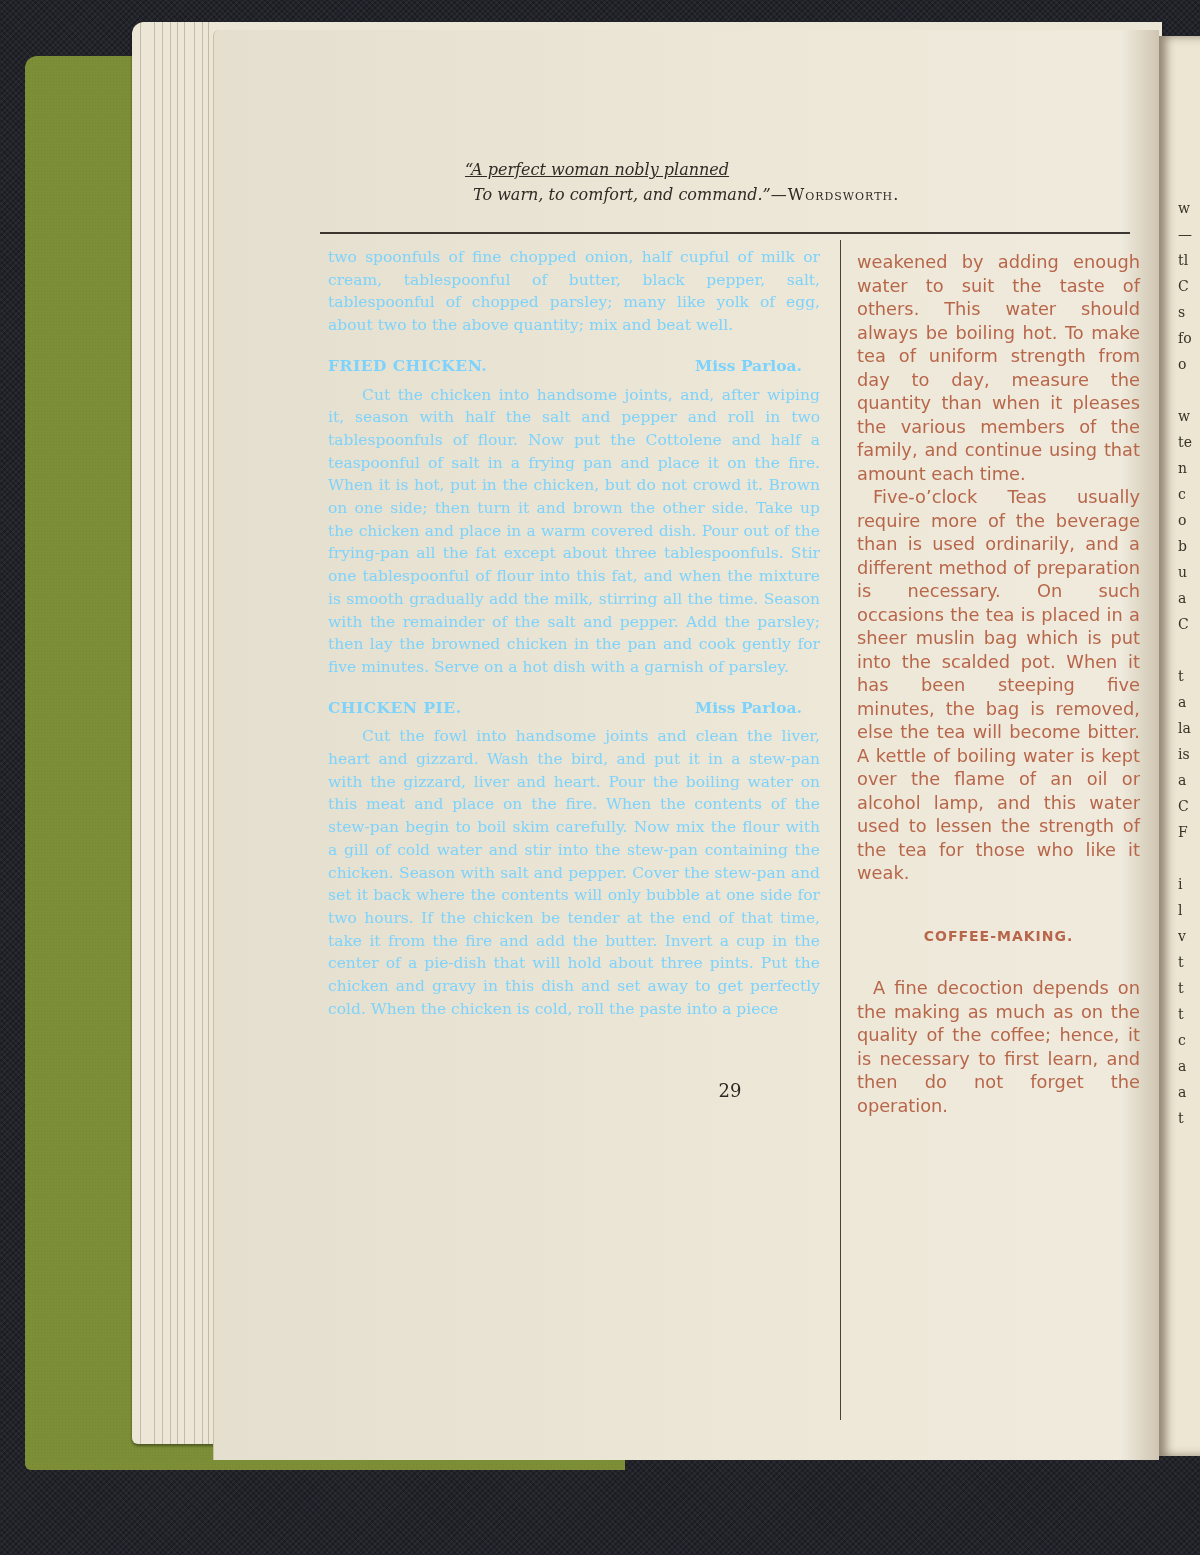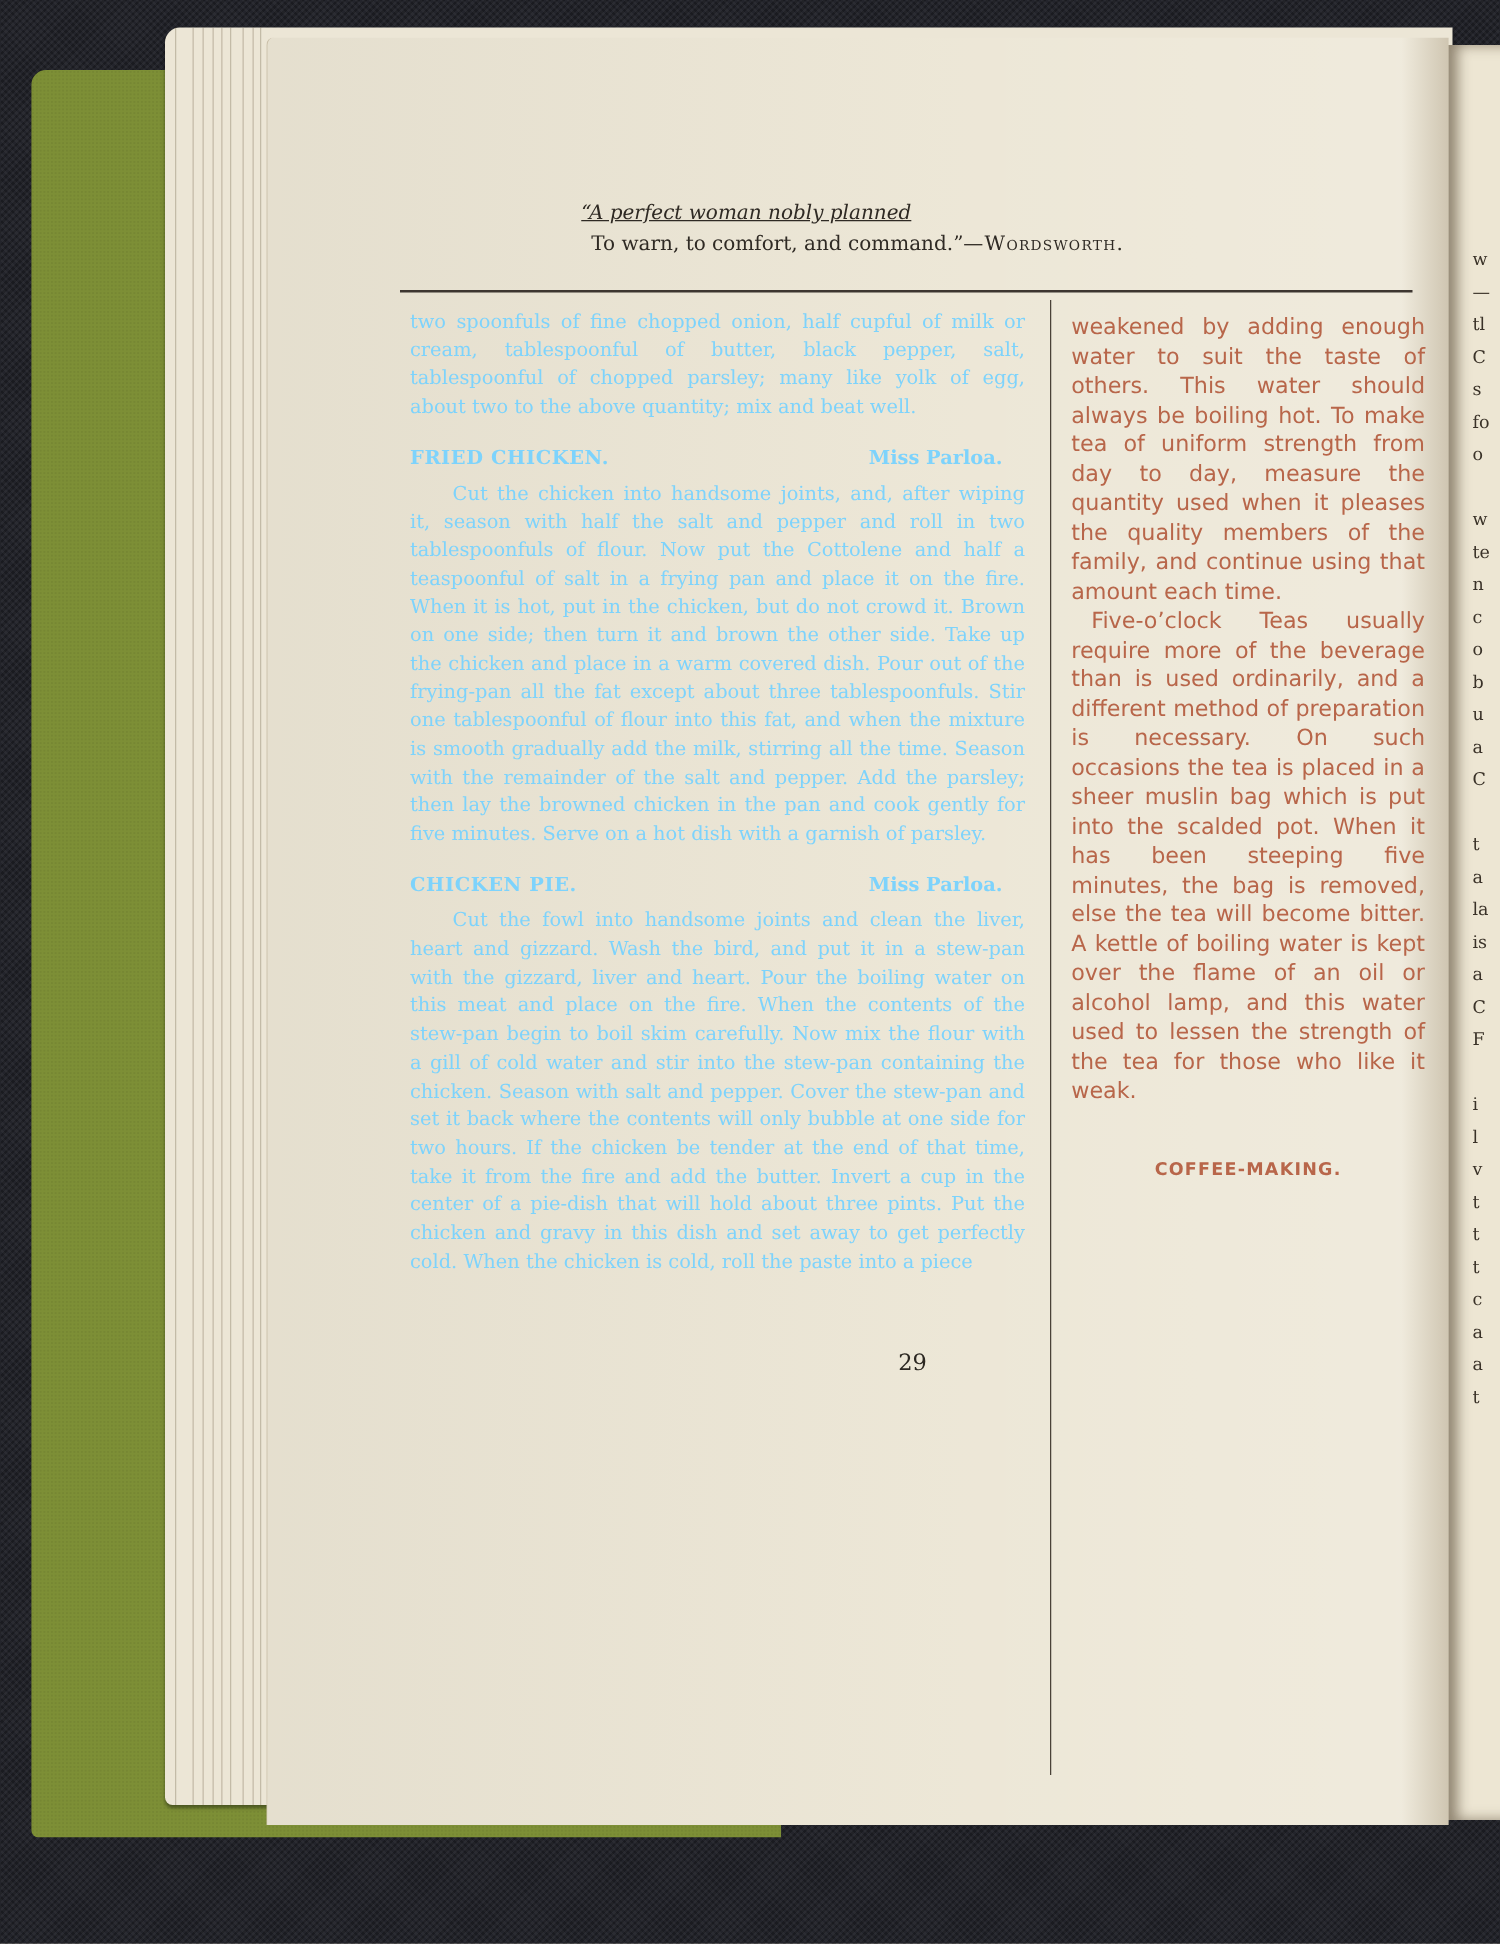--- a/index.html
+++ b/index.html
@@ -40,21 +40,21 @@
       background-image: linear-gradient(90deg, rgba(0,0,0,0.03), rgba(255,255,255,0.05) 60%, rgba(255,255,255,0.18) 96%, rgba(120,100,70,0.25));
       border-left: 1px solid #c9bfa8;
       border-radius: 6px 0 0 0;
     }
     .epigraph {
       position: absolute; left: 455px; top: 157px; width: 700px;
       font-family: "DejaVu Serif", serif; color: #2f2a24; font-size: 16px; line-height: 25px;
     }
     .epigraph .l1 { font-style: italic; padding-left: 10px; text-decoration: underline; }
     .epigraph .l2 { padding-left: 18px; }
-    .epigraph .l2 .it { }
+    .epigraph .l2 .it { font-style: italic; }
     .epigraph .author { font-variant: small-caps; letter-spacing: 1px; }
     .rule-top {
       position: absolute; left: 320px; top: 232px; width: 810px; height: 2px; background: #3d3630;
     }
     .col-divider {
       position: absolute; left: 840px; top: 240px; width: 1px; height: 1180px; background: #4a4238;
     }
     .left-col {
       position: absolute; left: 328px; top: 246px; width: 492px;
       font-family: "DejaVu Serif", serif; font-size: 15.5px; line-height: 22.7px; color: #7dd3fc;
@@ -160,18 +160,19 @@
   <p class="indent">Cut the chicken into handsome joints, and, after wiping it, season with half the salt and pepper and roll in two tablespoonfuls of flour. Now put the Cottolene and half a teaspoonful of salt in a frying pan and place it on the fire. When it is hot, put in the chicken, but do not crowd it. Brown on one side; then turn it and brown the other side. Take up the chicken and place in a warm covered dish. Pour out of the frying-pan all the fat except about three tablespoonfuls. Stir one tablespoonful of flour into this fat, and when the mixture is smooth gradually add the milk, stirring all the time. Season with the remainder of the salt and pepper. Add the parsley; then lay the browned chicken in the pan and cook gently for five minutes. Serve on a hot dish with a garnish of parsley.</p>
 
   <div class="heading">
     <span>CHICKEN PIE.</span>
     <span class="by">Miss Parloa.</span>
   </div>
   <p class="indent">Cut the fowl into handsome joints and clean the liver, heart and gizzard. Wash the bird, and put it in a stew-pan with the gizzard, liver and heart. Pour the boiling water on this meat and place on the fire. When the contents of the stew-pan begin to boil skim carefully. Now mix the flour with a gill of cold water and stir into the stew-pan containing the chicken. Season with salt and pepper. Cover the stew-pan and set it back where the contents will only bubble at one side for two hours. If the chicken be tender at the end of that time, take it from the fire and add the butter. Invert a cup in the center of a pie-dish that will hold about three pints. Put the chicken and gravy in this dish and set away to get perfectly cold. When the chicken is cold, roll the paste into a piece</p>
 </div>
 
 <div class="right-col">
-  <p>weakened by adding enough water to suit the taste of others. This water should always be boiling hot. To make tea of uniform strength from day to day, measure the quantity used when it pleases the quality members of the family, and continue using that amount each time.</p>
+  <p>weakened by adding enough water to suit the taste of others. This water should always be boiling hot. To make tea of uniform strength from day to day, measure the quantity than when it pleases the various members of the family, and continue using that amount each time.</p>
   <p class="indent">Five-o’clock Teas usually require more of the beverage than is used ordinarily, and a different method of preparation is necessary. On such occasions the tea is placed in a sheer muslin bag which is put into the scalded pot. When it has been steeping five minutes, the bag is removed, else the tea will become bitter. A kettle of boiling water is kept over the flame of an oil or alcohol lamp, and this water used to lessen the strength of the tea for those who like it weak.</p>
   <div class="heading">COFFEE-MAKING.</div>
+  <p class="indent">A fine decoction depends on the making as much as on the quality of the coffee; hence, it is necessary to first learn, and then do not forget the operation.</p>
 </div>
 
 <div class="page-number">29</div>
 
 </body></html>

